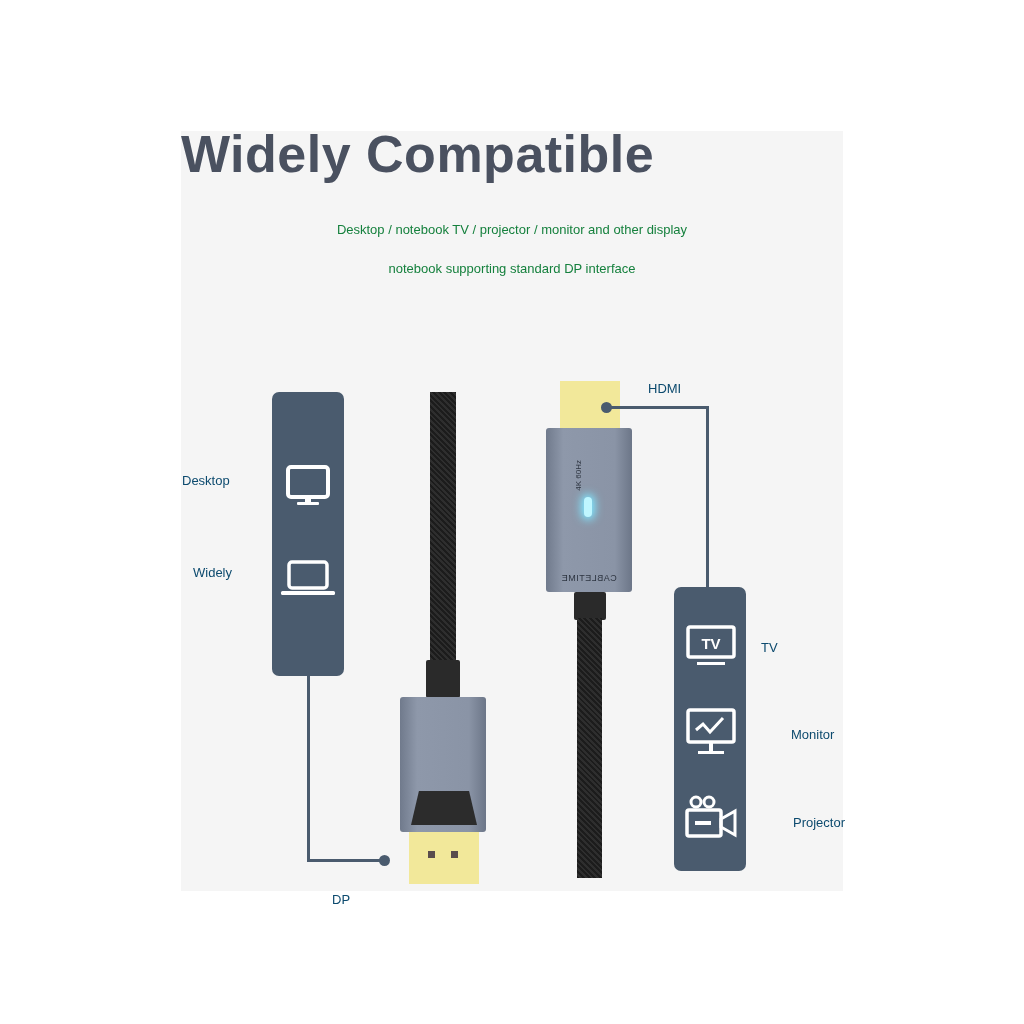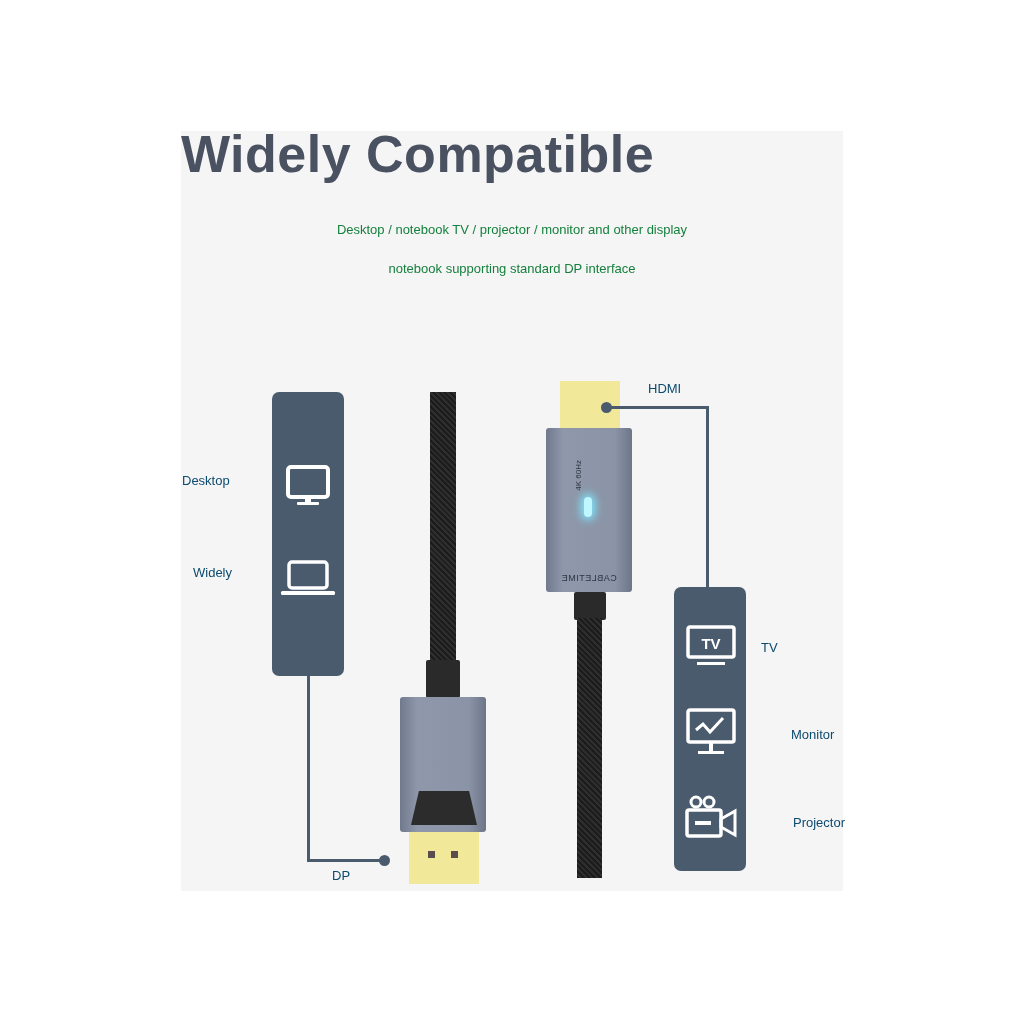--- a/index.html
+++ b/index.html
@@ -37,21 +37,21 @@
   <rect x="13" y="37" width="22" height="3" rx="1" fill="#fff"></rect>
 </svg>
 <svg class="icon" style="left:280px;top:560px;" width="56" height="38" viewBox="0 0 56 38">
   <rect x="9" y="2" width="38" height="26" rx="3" fill="none" stroke="#fff" stroke-width="3.5"></rect>
   <rect x="1" y="31" width="54" height="4" rx="1.5" fill="#fff"></rect>
 </svg>
 
 <div class="line" style="left:307px;top:676px;width:3px;height:186px;"></div>
 <div class="line" style="left:307px;top:859px;width:78px;height:3px;"></div>
 <div class="dot" style="left:379px;top:855px;"></div>
-<div class="label" style="left:332px;top:868px;">DP</div>
+<div class="label" style="left:332px;top:892px;">DP</div>
 
 <div class="cable" style="left:430px;top:392px;width:26px;height:270px;"></div>
 <div class="collar" style="left:426px;top:660px;width:34px;height:38px;"></div>
 <div class="housing" style="left:400px;top:697px;width:86px;height:135px;"></div>
 <div style="position:absolute;left:411px;top:791px;width:66px;height:34px;background:#2c2c2c;clip-path:polygon(12% 0,88% 0,100% 100%,0 100%);"></div>
 <div class="gold" style="left:409px;top:832px;width:70px;height:52px;"></div>
 <div style="position:absolute;left:428px;top:851px;width:7px;height:7px;background:#5a4d4d;"></div>
 <div style="position:absolute;left:451px;top:851px;width:7px;height:7px;background:#5a4d4d;"></div>
 
 <div class="gold" style="left:560px;top:381px;width:60px;height:48px;"></div>

